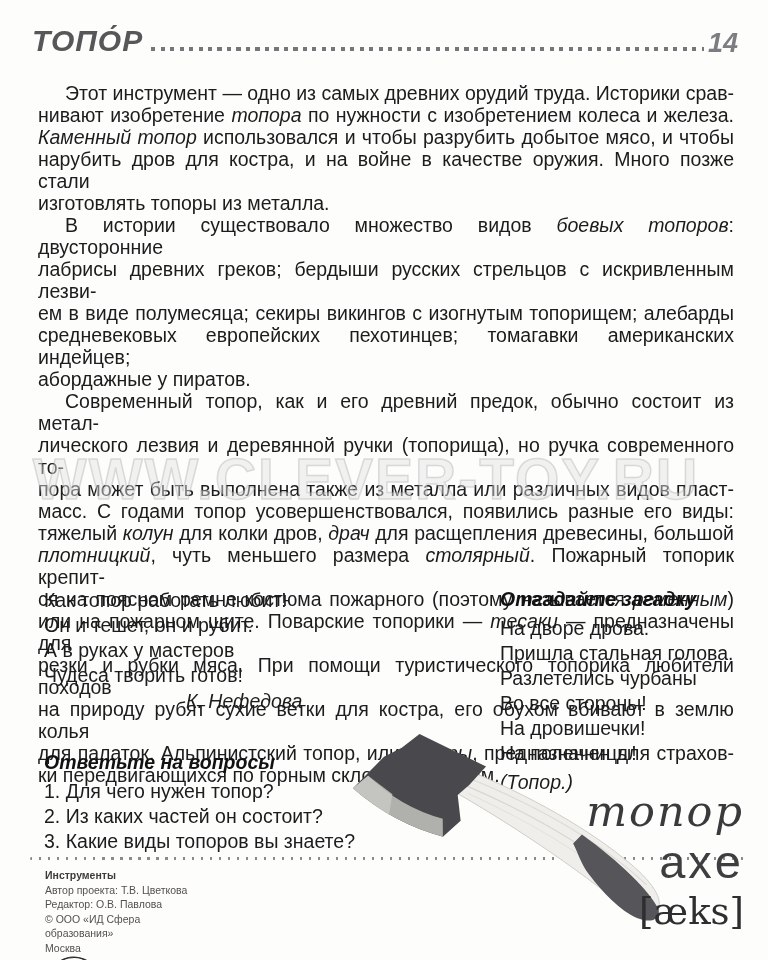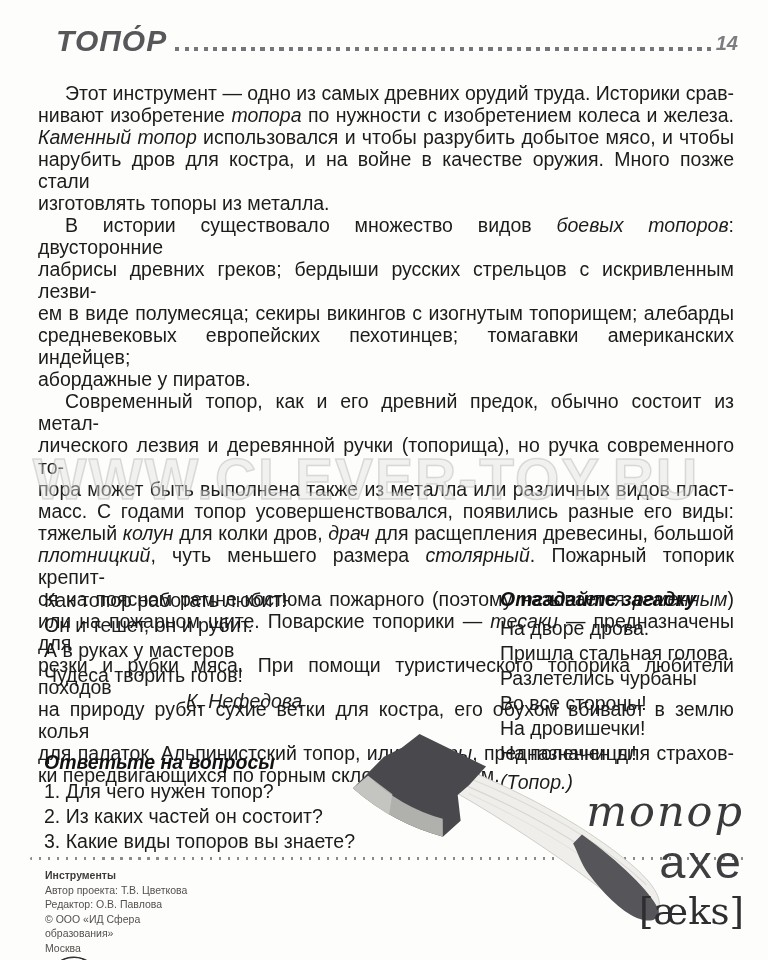--- a/index.html
+++ b/index.html
@@ -1,25 +1,25 @@
 <!DOCTYPE html>
 <html><head>
 <meta charset="utf-8">
 <style>
   html,body{margin:0;padding:0;}
   body{
     width:768px;height:960px;background:#fdfdfc;position:relative;overflow:hidden;
     font-family:"Liberation Sans",sans-serif;color:#1c1c1c;
   }
   
-  .header{position:absolute;left:56px;right:30px;top:24px;display:flex;align-items:flex-end;z-index:2;justify-content:space-between;}
+  .header{position:absolute;left:32px;right:30px;top:24px;display:flex;align-items:flex-end;z-index:2;justify-content:space-between;}
   .title{font-size:30px;font-weight:bold;font-style:italic;color:#57575a;letter-spacing:1px;line-height:34px;}
   .leader{flex:1;height:4px;margin:0 4px 7px 8px;
     background:repeating-linear-gradient(to right,#75757a 0 4px,transparent 4px 9.5px);}
-  .pagenum{font-size:20px;font-weight:bold;font-style:italic;color:#7d7d81;line-height:30px;}
+  .pagenum{font-size:27px;font-weight:bold;font-style:italic;color:#7d7d81;line-height:30px;}
   
   .bodytext{position:absolute;left:38px;top:82px;width:696px;font-size:19.5px;line-height:22px;z-index:1;}
   .line{text-align:justify;text-align-last:justify;}
   .line.first{text-indent:27px;}
   .line.last{text-align-last:left;}
   
   .sections{position:absolute;left:44px;top:588px;right:24px;height:270px;z-index:2;}
   .sec-heading{font-weight:bold;font-style:italic;font-size:19.5px;margin-bottom:5px;color:#111;}
   .sec-line{font-size:19.5px;line-height:25px;}
   .poem{position:absolute;left:0;top:0;width:420px;}

